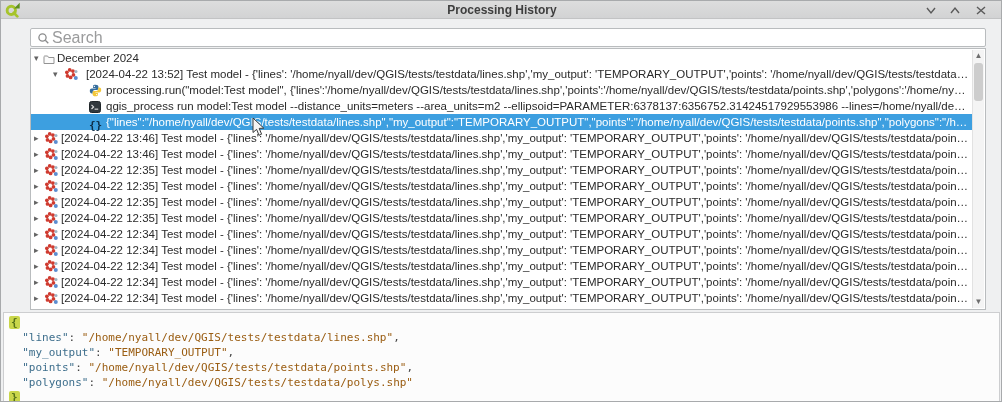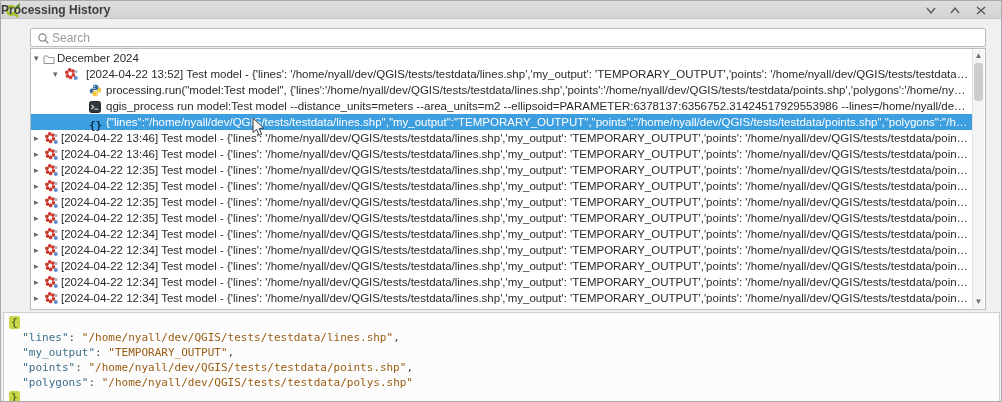--- a/index.html
+++ b/index.html
@@ -10,38 +10,38 @@
     border:1px solid #a8aaac;
   }
   
   #titlebar {
     position:absolute; left:0; top:0; width:1002px; height:18px;
     background:linear-gradient(#dddddd,#d2d3d4);
     border-bottom:1px solid #c2c3c4;
   }
   #app-logo { position:absolute; left:3px; top:1px; width:17px; height:16px; }
   #window-title {
-    position:absolute; left:0; right:0; top:2px; text-align:left;
+    position:absolute; left:0; right:0; top:2px; text-align:center;
     font-size:12px; font-weight:600; color:#3e3e3e;
   }
   .winbtn { position:absolute; top:3px; width:16px; height:13px; cursor:default; }
   #btn-shade   { right:64px; }
   #btn-unshade { right:40px; }
   #btn-close   { right:14px; }
   .winbtn svg { display:block; }
   
   #search-box {
     position:absolute; left:29px; top:27px; width:956px; height:19px;
     background:#ffffff; border:1px solid #b9bcbe; border-radius:2px;
   }
   #search-box svg { position:absolute; left:6px; top:3px; }
   #search-input {
     position:absolute; left:21px; top:0; width:920px; height:17px;
     border:none; outline:none; background:transparent;
-    font-family:"Liberation Sans",sans-serif; font-size:12px; color:#a21caf;
+    font-family:"Liberation Sans",sans-serif; font-size:16px; color:#a21caf;
   }
   #search-input::placeholder { color:#9a9b9c; }
   
   #tree {
     position:absolute; left:29px; top:47px; width:956px; height:262px;
     background:#ffffff; border:1px solid #b9bcbe;
   }
   #tree-rows { position:absolute; left:0; top:1px; right:13px; bottom:1px; overflow:hidden; }
   .trow { position:relative; height:16px; }
   .trow .arrow {

